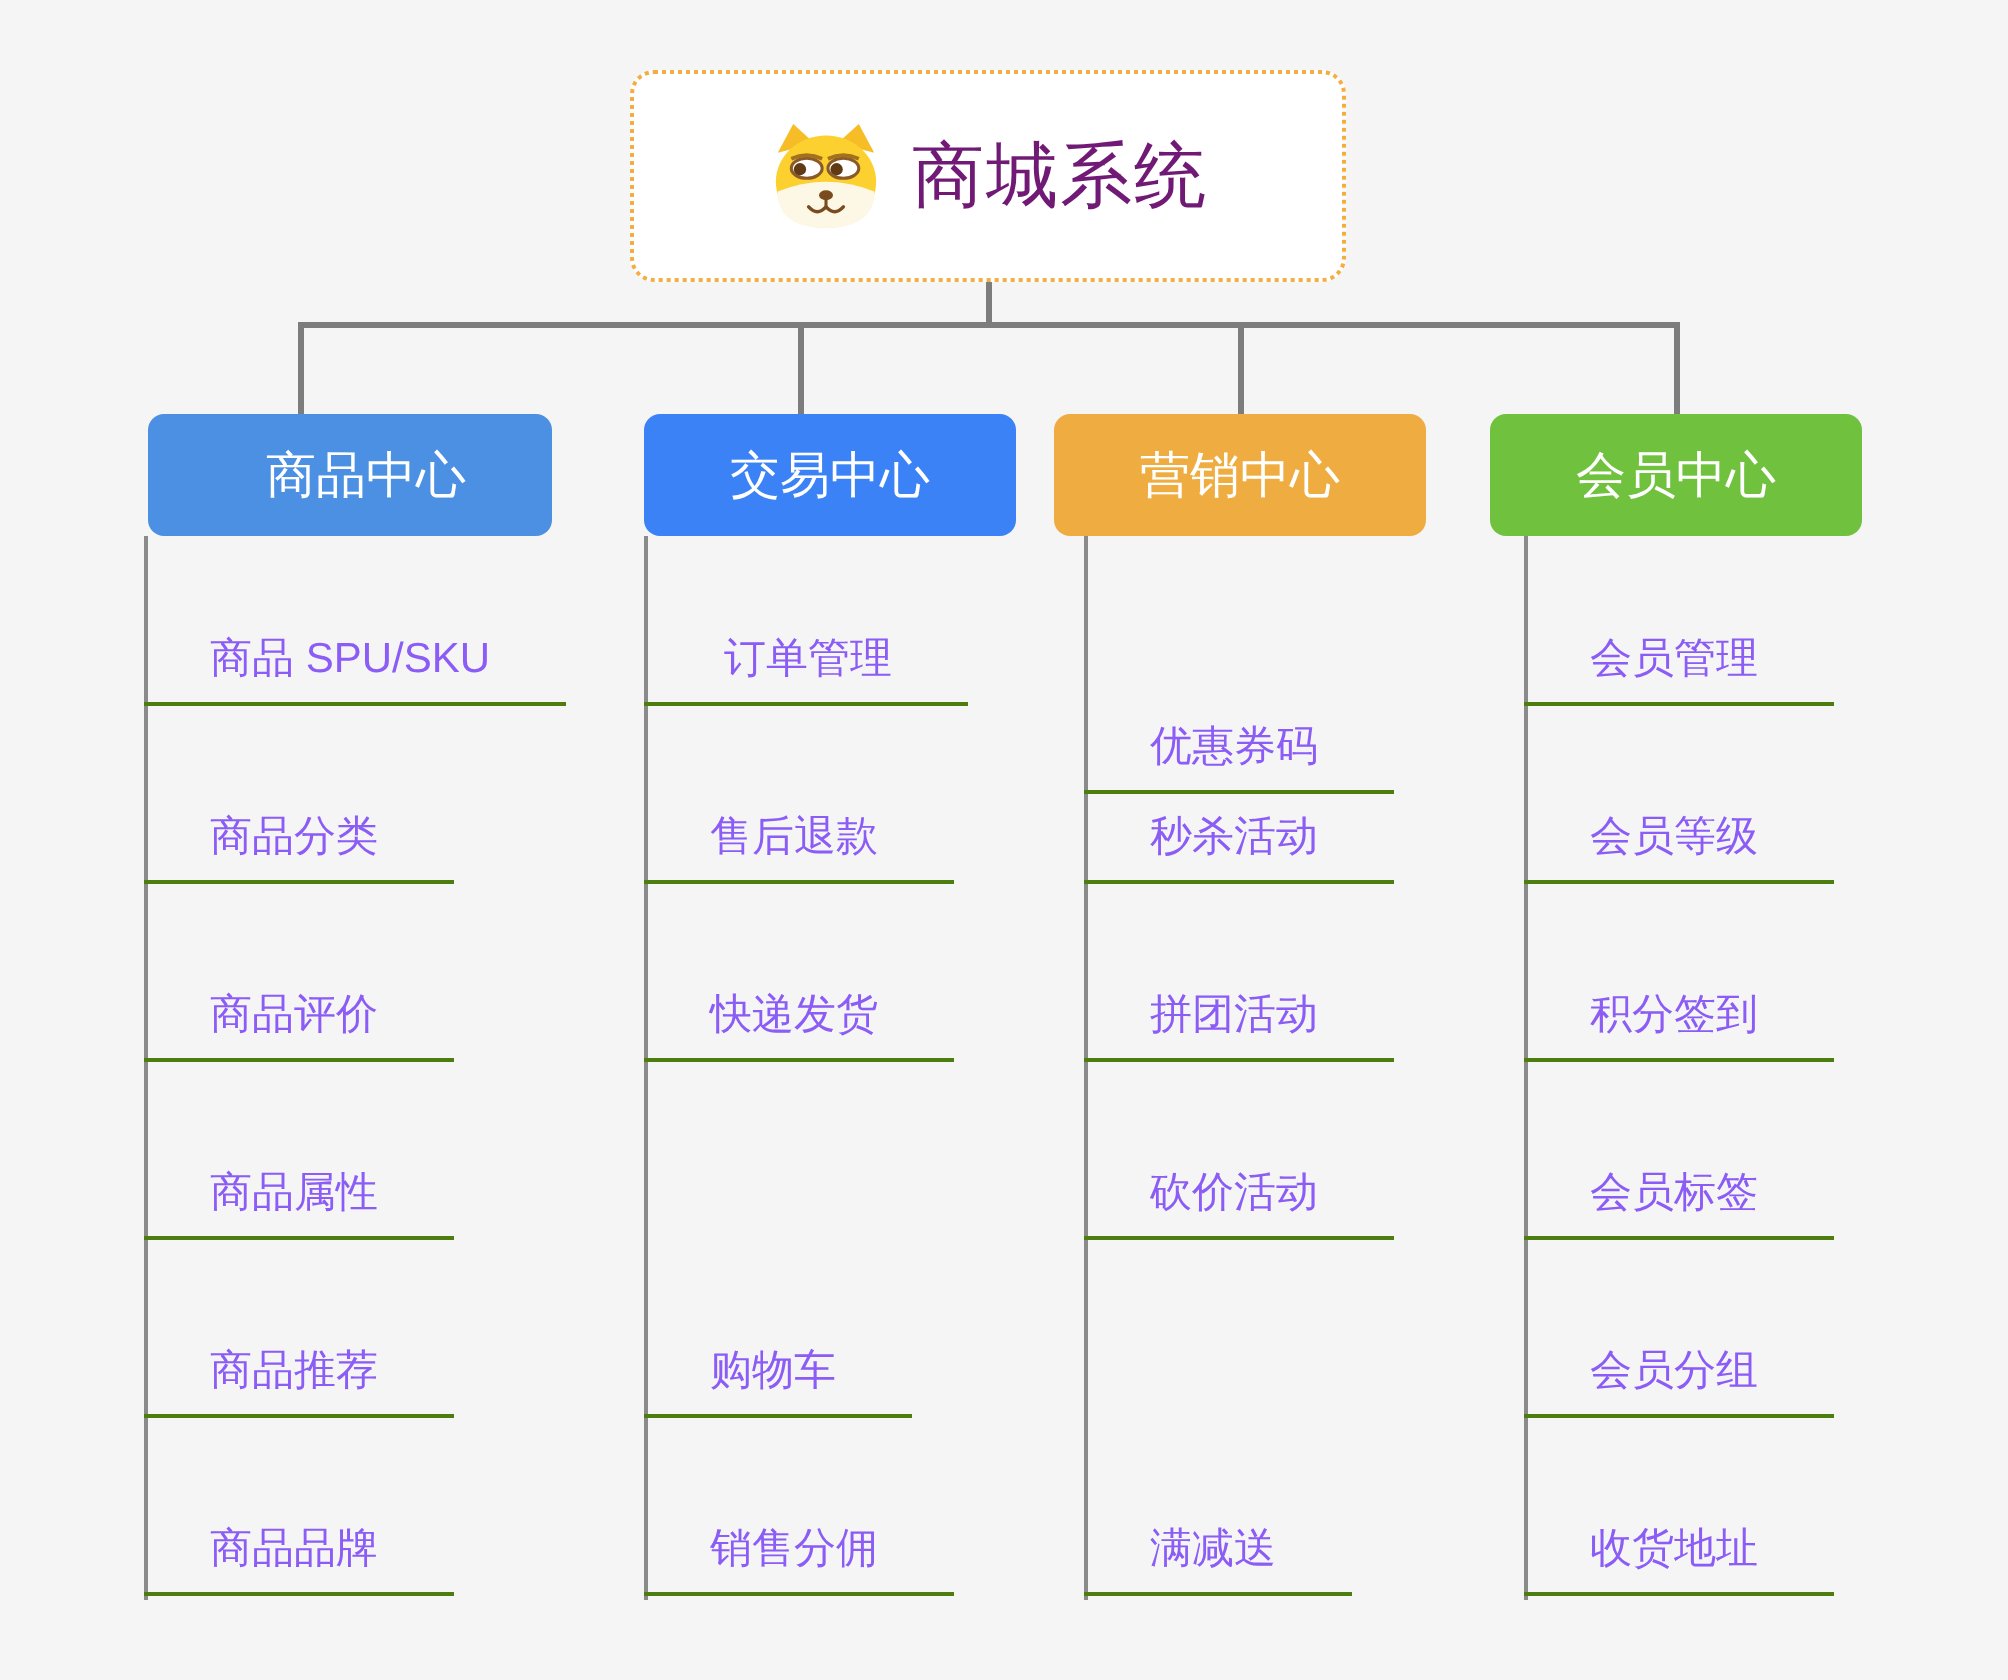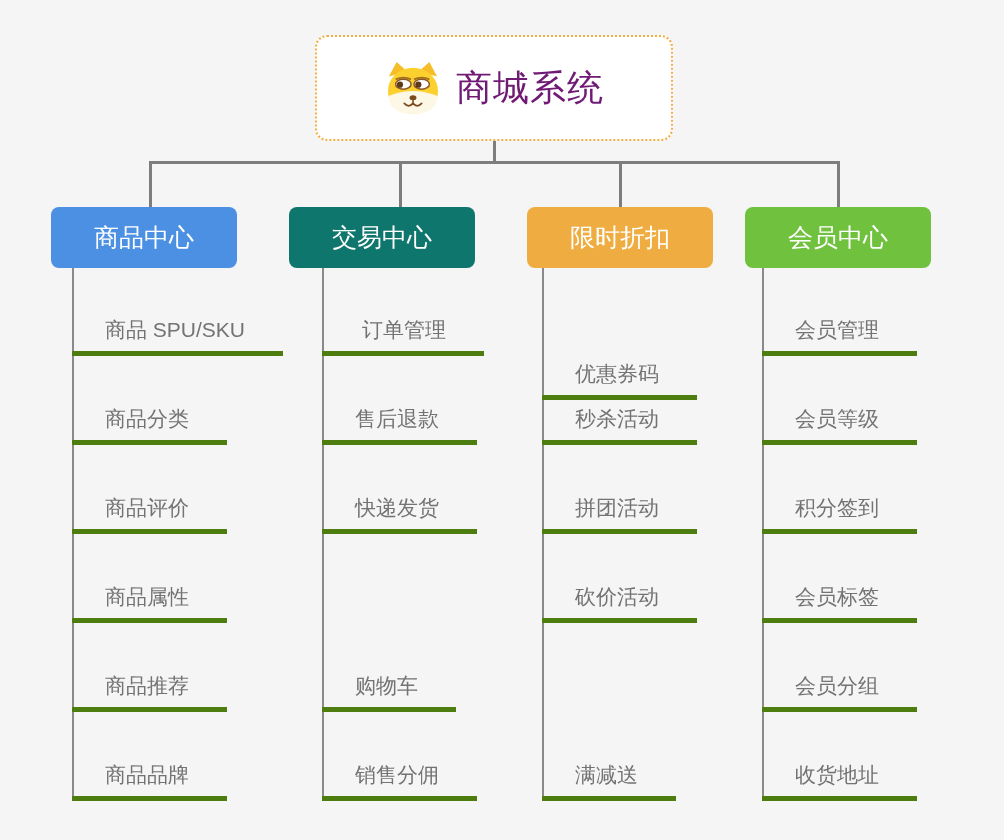--- a/index.html
+++ b/index.html
@@ -27,31 +27,31 @@
   .vline{width:3px;}
   .hline{height:3px;}
   .trunk{position:absolute;width:2px;background:#8a8a8a;}
 
   
   .branch-node{
     position:absolute;top:207px;width:186px;height:61px;
     border-radius:8px;display:flex;align-items:center;justify-content:center;
     color:#ffffff;font-size:25px;white-space:nowrap;cursor:default;
   }
-  .branch-0{left:51px;background:#4b90e2;}
-  .branch-1{left:289px;background:#0f766e;font-family:Liberation Mono, monospace;}
+  .branch-0{left:74px;background:#4b90e2;padding-left:16px;}
+  .branch-1{left:322px;background:#3b82f6;font-family:Liberation Mono, monospace;}
   .branch-2{left:527px;background:#efad41;}
   .branch-3{left:745px;background:#6fc13e;}
 
   
   .leaf{
     position:absolute;
-    font-size:21px;color:#737373;line-height:28px;white-space:nowrap;
+    font-size:21px;color:#8b5cf6;line-height:28px;white-space:nowrap;
     padding:0 38px 7px 33px;
-    border-bottom:5px solid #4d7c0f;
+    border-bottom:2px solid #4d7c0f;
   }
 </style>
 </head>
 <body>
 
 <div class="canvas">
 
   <div class="line vline" style="left:493px;top:139px;height:24px;"></div>
   <div class="line hline" style="left:149px;top:161px;width:691px;"></div>
   <div class="line vline" style="left:149px;top:163px;height:44px;"></div>
@@ -78,21 +78,21 @@
       <path d="M31,19 Q39,15.5 47,19" stroke="#a3701f" stroke-width="2" fill="none"></path>
       <ellipse cx="30" cy="38" rx="3.6" ry="2.6" fill="#7a4b1e"></ellipse>
       <path d="M30,38 L30,44" stroke="#7a4b1e" stroke-width="1.6" fill="none"></path>
       <path d="M21,44 Q25.5,49 30,44 Q34.5,49 39,44" stroke="#7a4b1e" stroke-width="1.8" fill="none" stroke-linecap="round"></path>
     </svg>
     <span class="root-title">商城系统</span>
   </div>
 
   <div class="branch-node branch-0">商品中心</div>
   <div class="branch-node branch-1">交易中心</div>
-  <div class="branch-node branch-2">限时折扣</div>
+  <div class="branch-node branch-2">营销中心</div>
   <div class="branch-node branch-3">会员中心</div>
 
   <div class="leaf" style="left:72px;top:316px;">商品 SPU/SKU</div>
   <div class="leaf" style="left:72px;top:405px;text-align:center;">商品分类</div>
   <div class="leaf" style="left:72px;top:494px;">商品评价</div>
   <div class="leaf" style="left:72px;top:583px;">商品属性</div>
   <div class="leaf" style="left:72px;top:672px;">商品推荐</div>
   <div class="leaf" style="left:72px;top:761px;">商品品牌</div>
 
   <div class="leaf" style="left:322px;top:316px;padding-left:40px;">订单管理</div>

